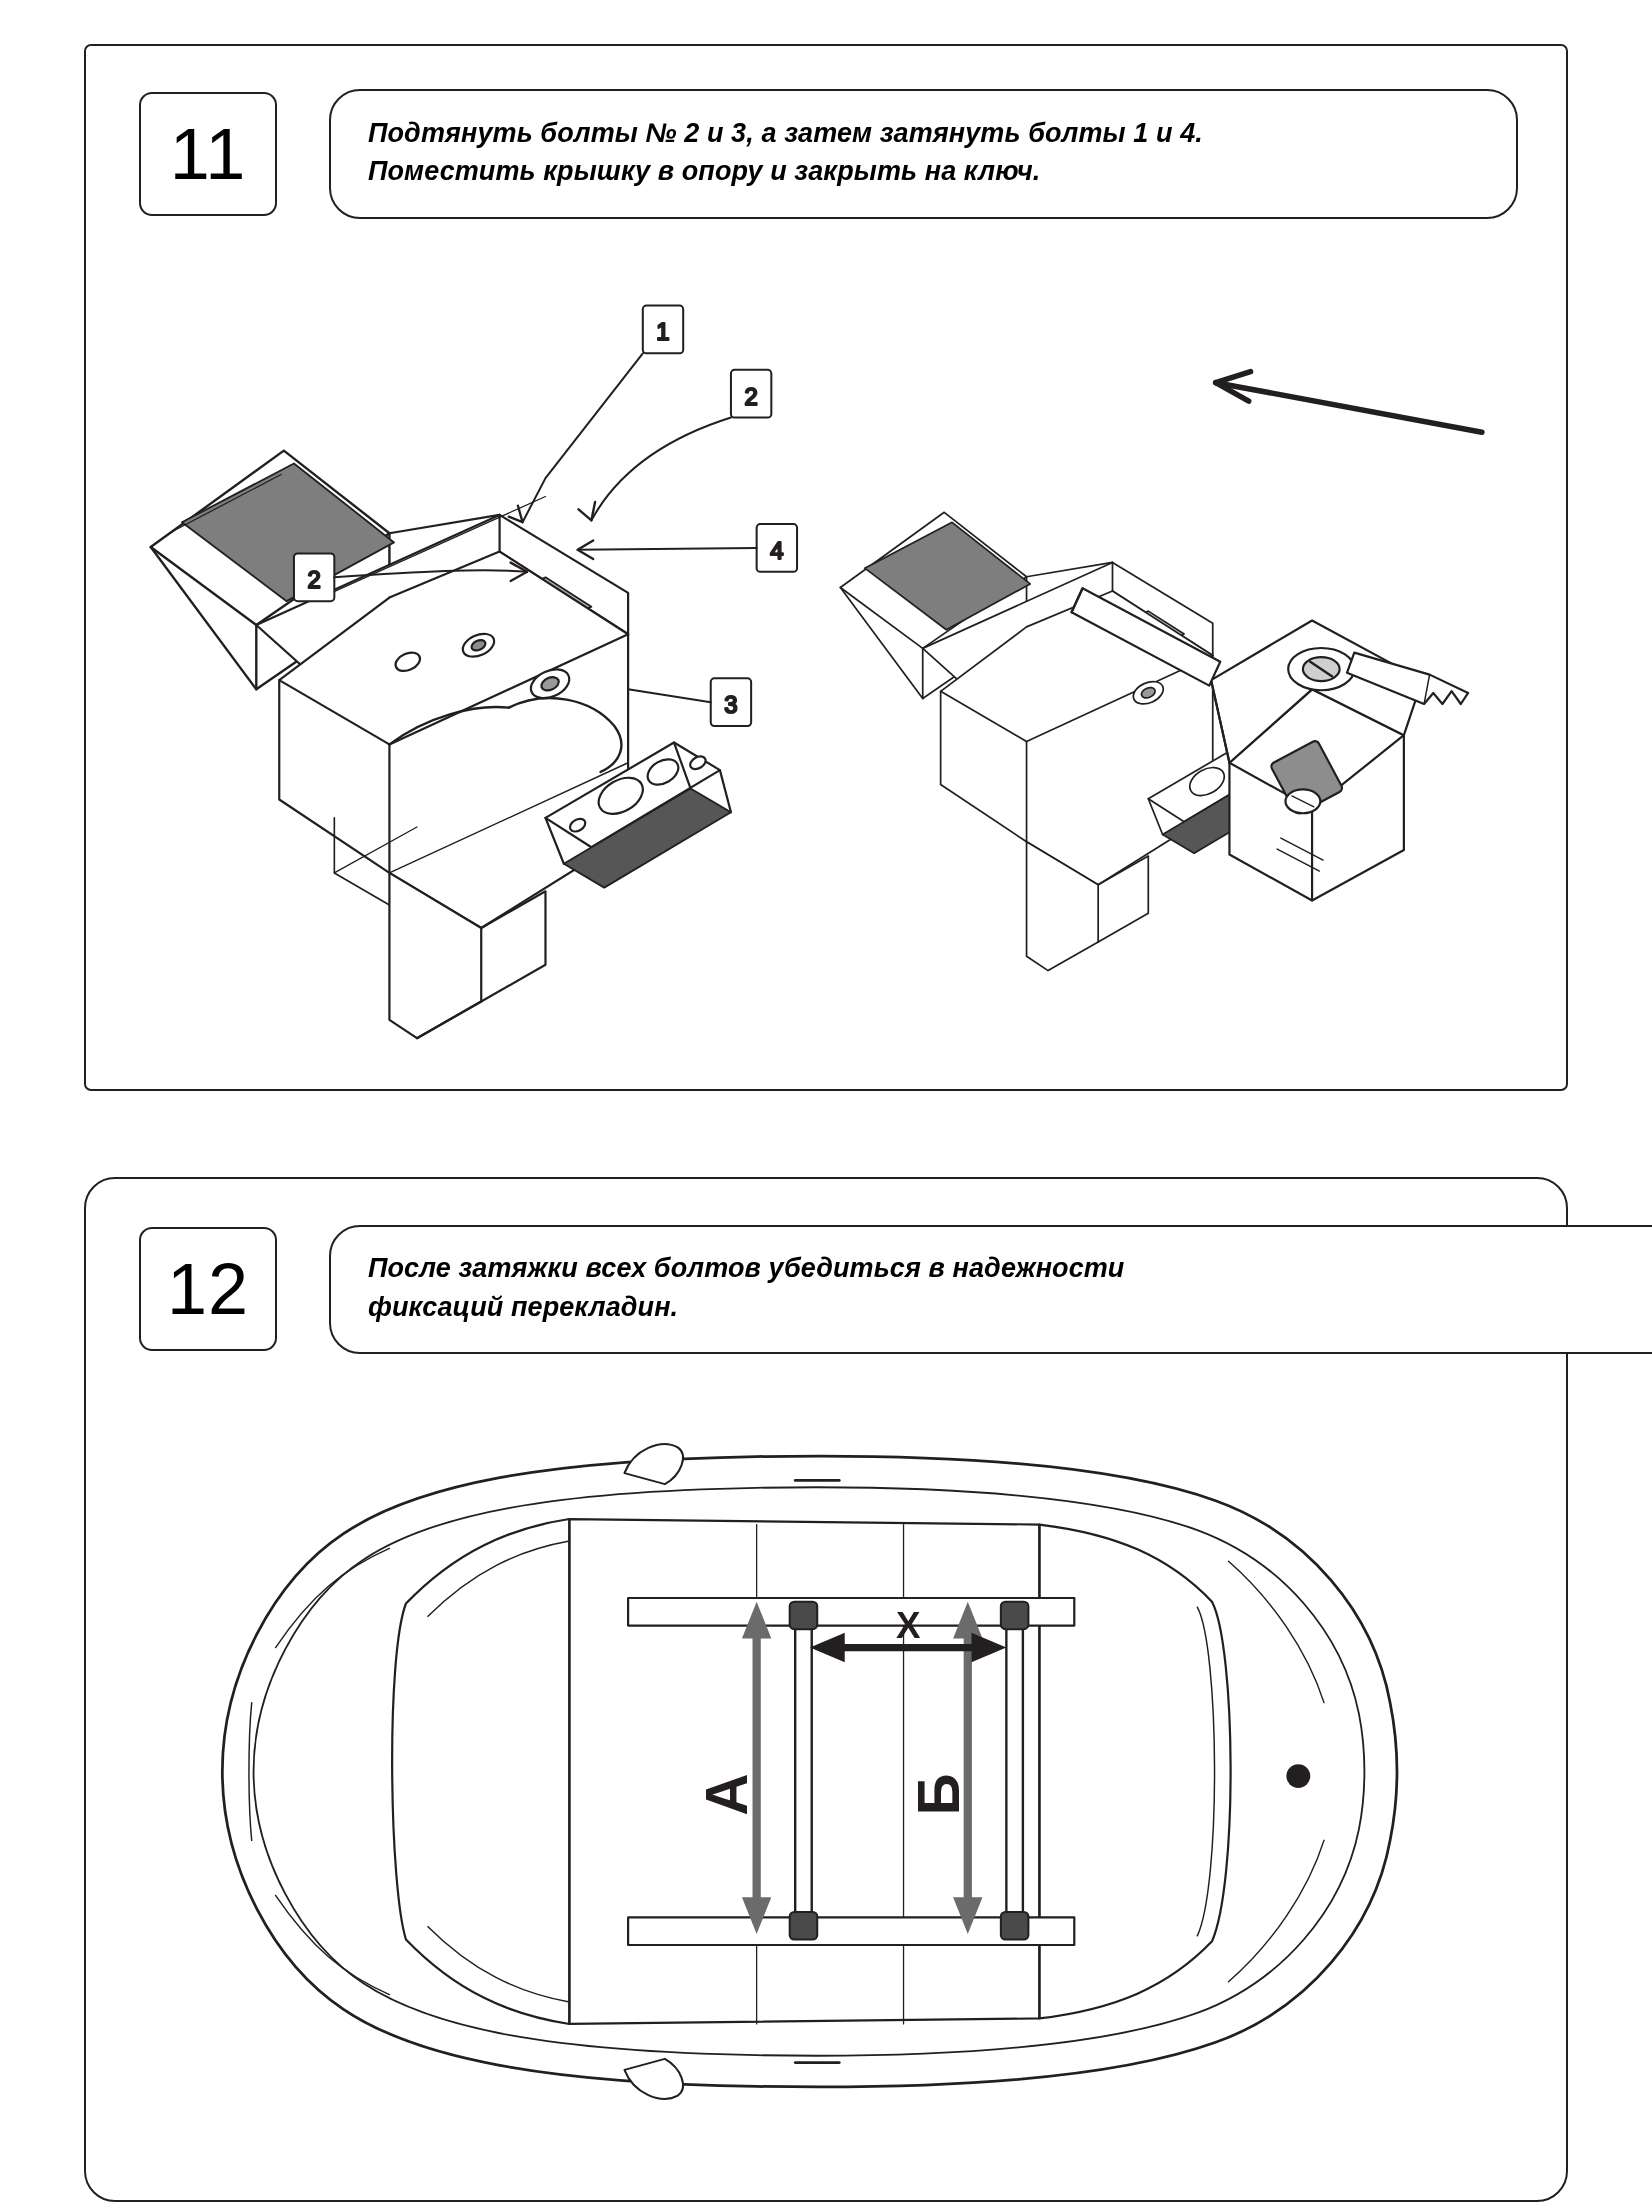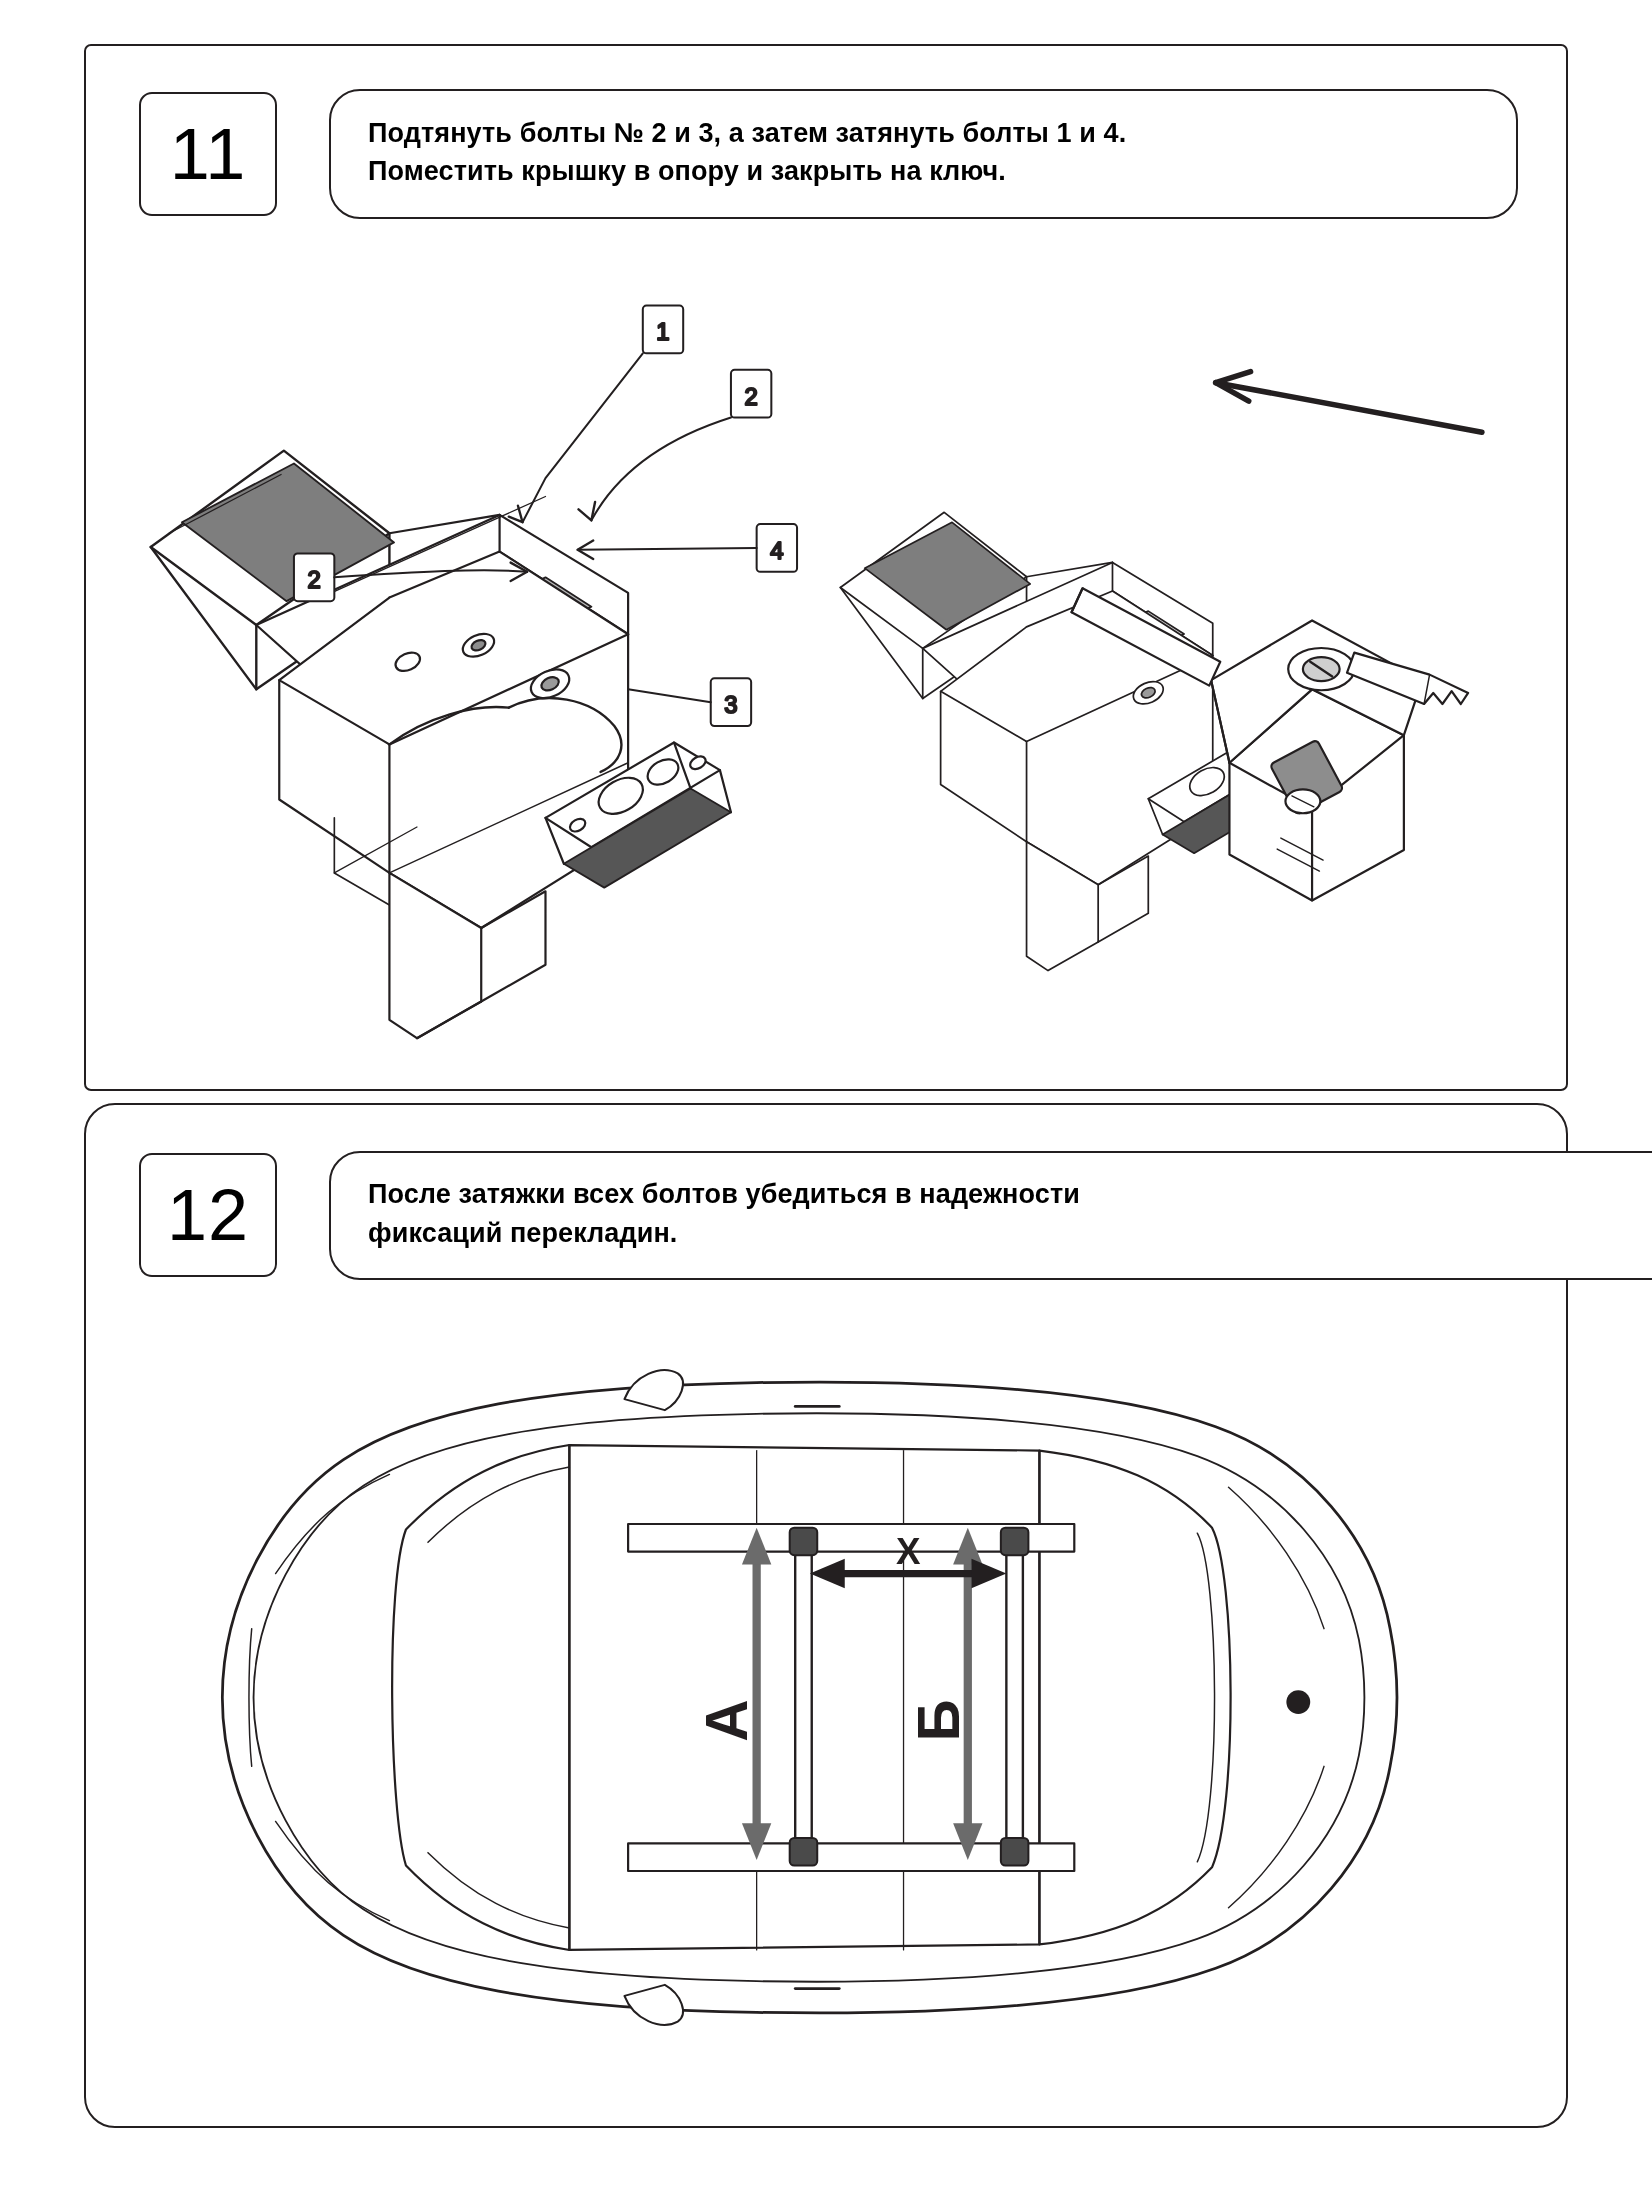--- a/index.html
+++ b/index.html
@@ -34,21 +34,21 @@
   }
   #panel-11 {
     left: 84px;
     top: 44px;
     width: 1484px;
     height: 1047px;
     border-radius: 7px;
   }
   #panel-12 {
     left: 84px;
-    top: 1103px;
+    top: 1177px;
     width: 1484px;
     height: 1025px;
   }
 
   .step-number-box {
     position: absolute;
     border: 2.8px solid #231f20;
     border-radius: 13px;
     box-sizing: border-box;
     display: flex;
@@ -66,20 +66,21 @@
 
   .caption-box {
     position: absolute;
     border: 2.8px solid #231f20;
     border-radius: 31px;
     box-sizing: border-box;
     background: #ffffff;
     display: flex;
     align-items: center;
     padding: 13px 37px 16.5px 37px;
+    font-style: italic;
   }
   .caption-text {
     font-size: 27px;
     font-weight: bold;
     line-height: 1.42;
     letter-spacing: 0.1px;
     white-space: pre-line;
   }
 
   

